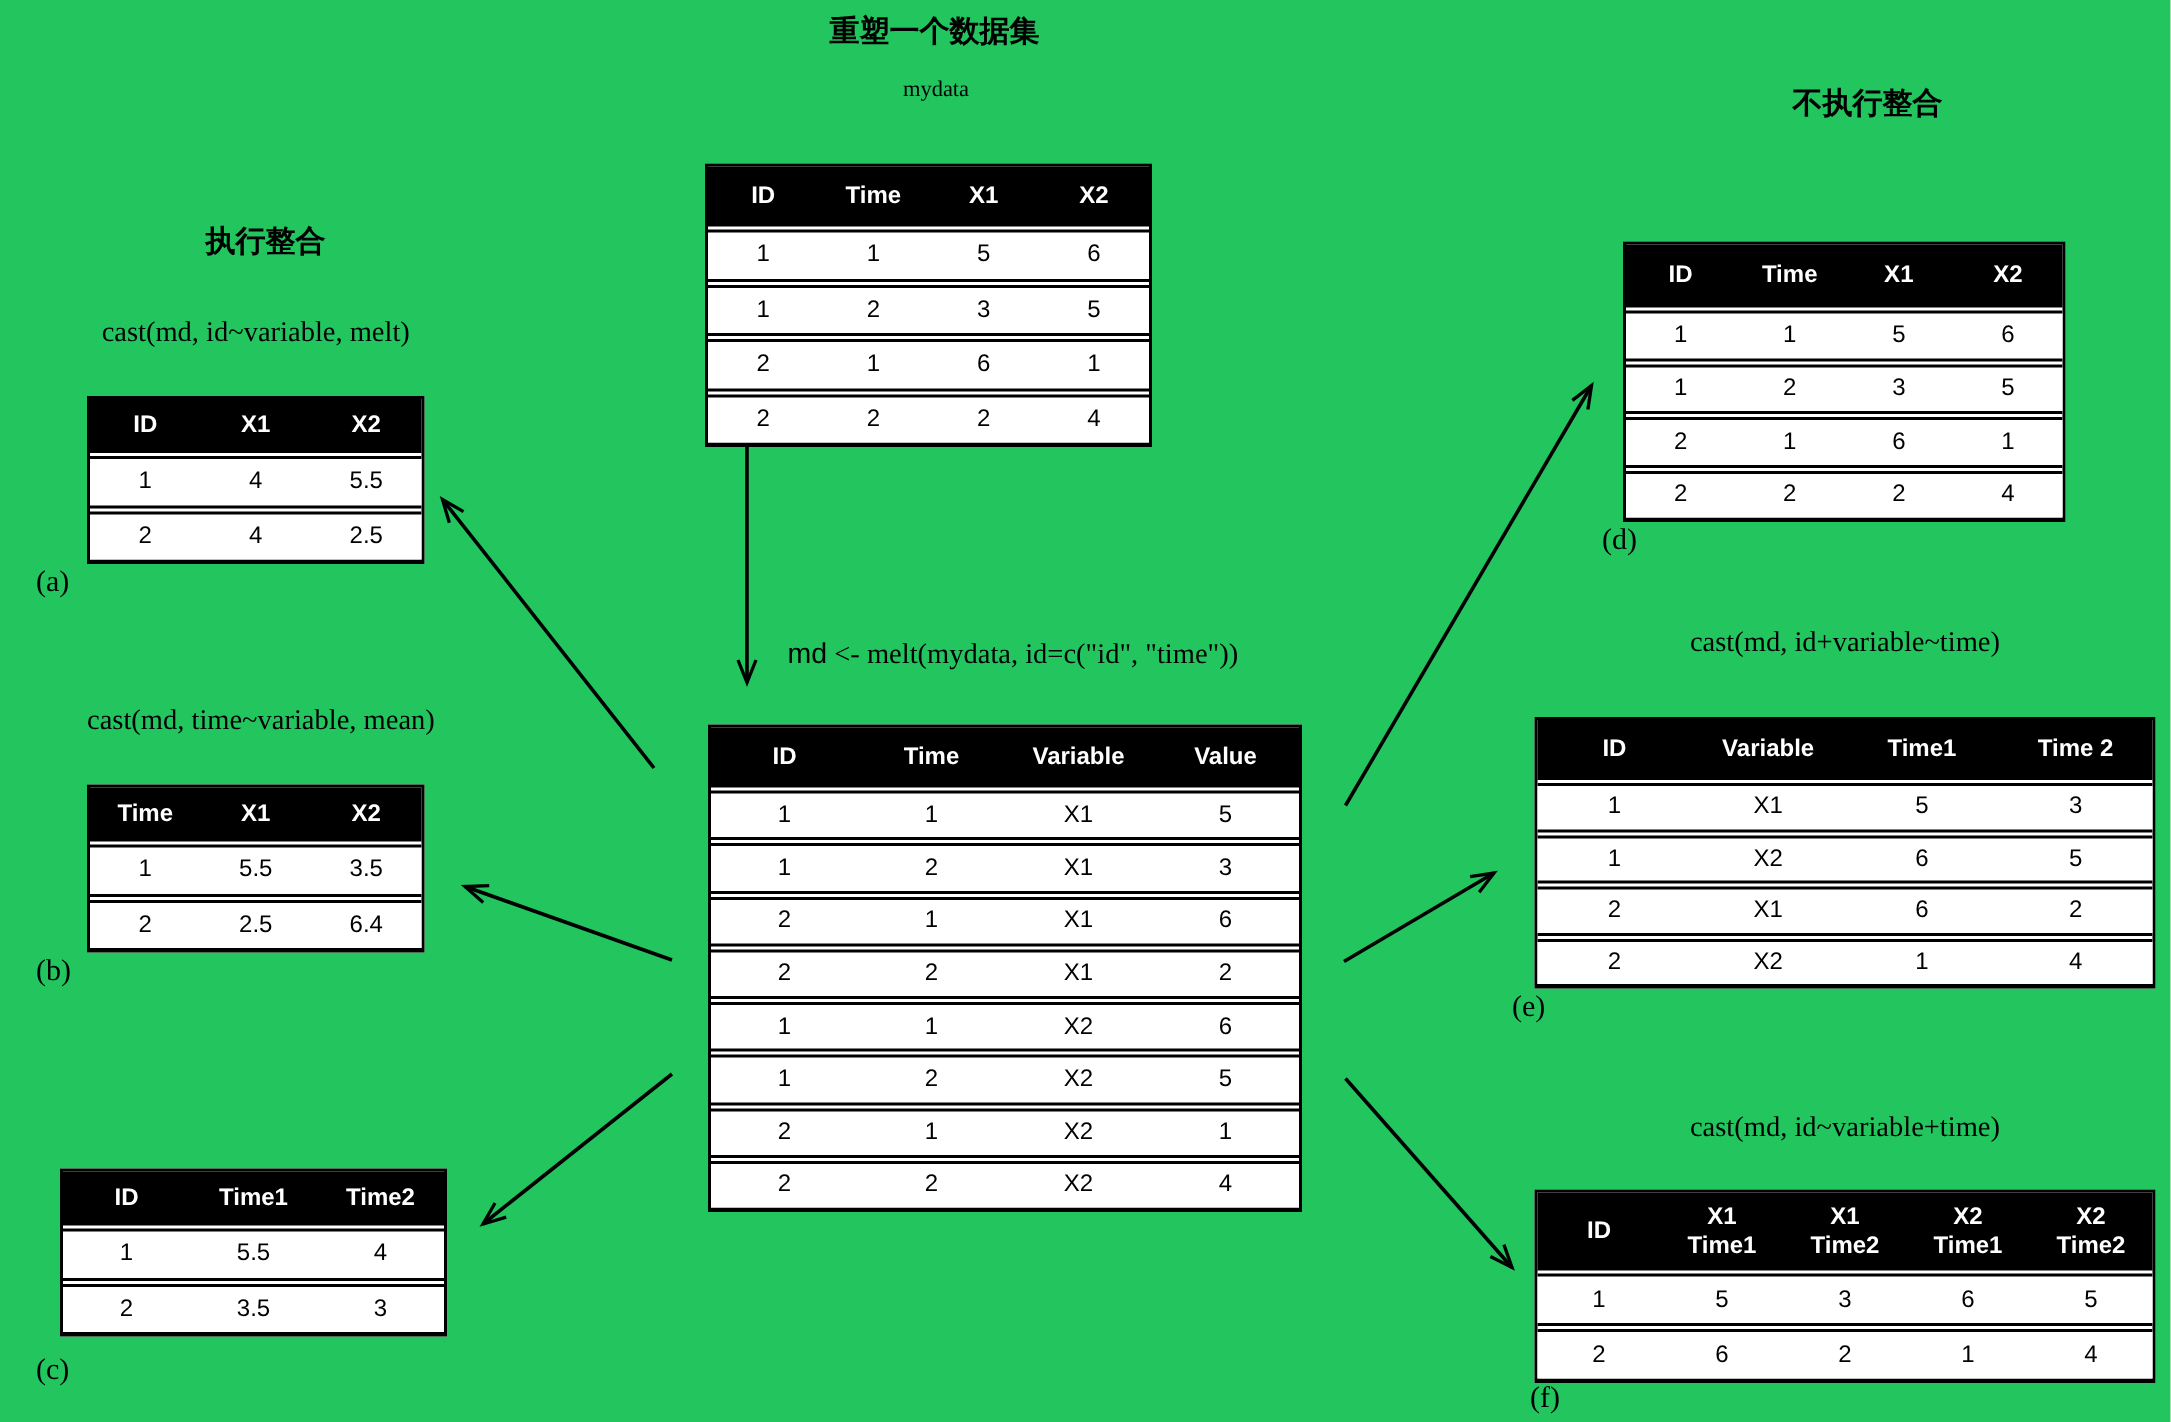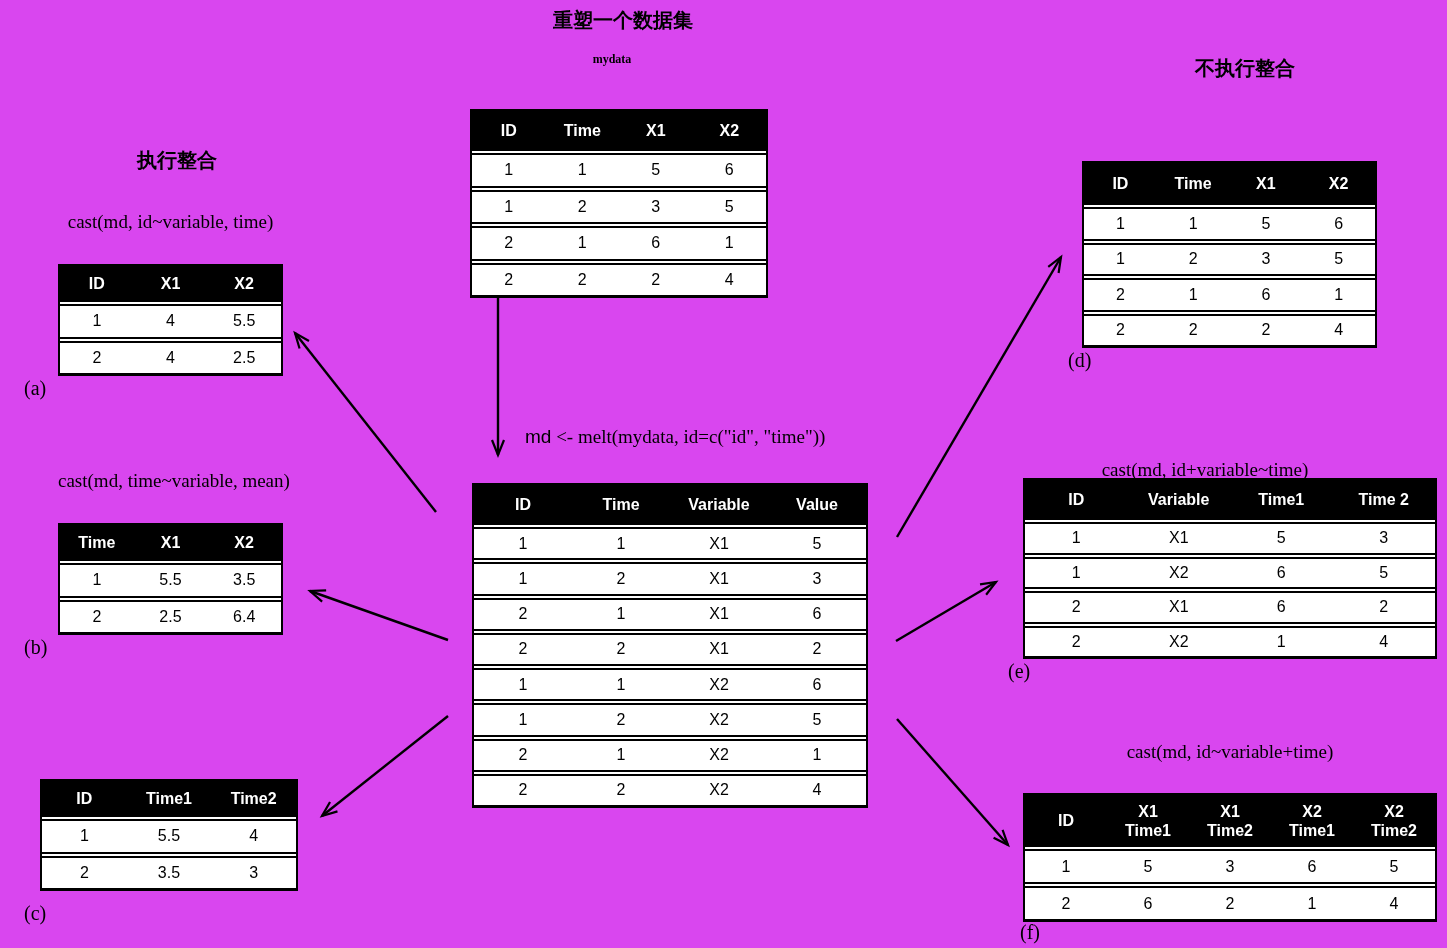--- a/index.html
+++ b/index.html
@@ -1,35 +1,35 @@
 <!DOCTYPE html>
 <html><head>
 <meta charset="utf-8">
 <style>
   html,body{margin:0;padding:0;background:#ffffff;}
-  .canvas{position:relative;width:1447px;height:948px;background:#d946ef;overflow:hidden;
+  .canvas{position:relative;width:1447px;height:948px;background:#22c55e;overflow:hidden;
           font-family:"Liberation Sans",sans-serif;color:#000;}
   .arrows{position:absolute;left:0;top:0;pointer-events:none;}
 
   
   .hd{position:absolute;font-family:"Liberation Sans",sans-serif;font-weight:bold;
       font-size:20px;text-align:center;white-space:nowrap;}
   #title{left:473px;top:7px;width:300px;}
   #left-heading{left:77px;top:147px;width:200px;}
   #right-heading{left:1145px;top:55px;width:200px;}
 
   
   .cap{position:absolute;font-family:"Liberation Serif",serif;font-size:19px;
        text-align:center;white-space:nowrap;}
-  #mydata-label{left:512px;top:52px;width:200px;font-size:12px;font-weight:bold;}
+  #mydata-label{left:524px;top:52px;width:200px;font-size:15px;}
   #caption-a{left:58px;top:211px;width:225px;}
   #caption-b{left:58px;top:470px;width:225px;}
   #caption-c{left:40px;top:729px;width:258px;}
   #caption-d{left:1082px;top:110px;width:295px;}
-  #caption-e{left:998px;top:418px;width:414px;margin-top:41px;}
+  #caption-e{left:1023px;top:418px;width:414px;}
   #caption-f{left:1023px;top:741px;width:414px;}
   .lbl{position:absolute;font-family:"Liberation Serif",serif;font-size:20px;white-space:nowrap;}
   #label-a{left:24px;top:377px;}
   #label-b{left:24px;top:636px;}
   #label-c{left:24px;top:902px;}
   #label-d{left:1068px;top:349px;}
   #label-e{left:1008px;top:660px;}
   #label-f{left:1020px;top:921px;}
 
   
@@ -167,21 +167,21 @@
         <div class="td">1</div>
       </div>
       <div class="trow" style="grid-template-columns: repeat(4, 1fr);">
         <div class="td">2</div>
         <div class="td">2</div>
         <div class="td">X2</div>
         <div class="td">4</div>
       </div>
     </div>
 
-  <div class="cap" id="caption-a">cast(md, id~variable, time)</div>
+  <div class="cap" id="caption-a">cast(md, id~variable, melt)</div>
   <div class="tbl" id="table-a">
       <div class="thead" style="grid-template-columns: repeat(3, 1fr);">
         <div class="th">ID</div>
         <div class="th">X1</div>
         <div class="th">X2</div>
       </div>
       <div class="trow" style="grid-template-columns: repeat(3, 1fr);">
         <div class="td">1</div>
         <div class="td">4</div>
         <div class="td">5.5</div>

